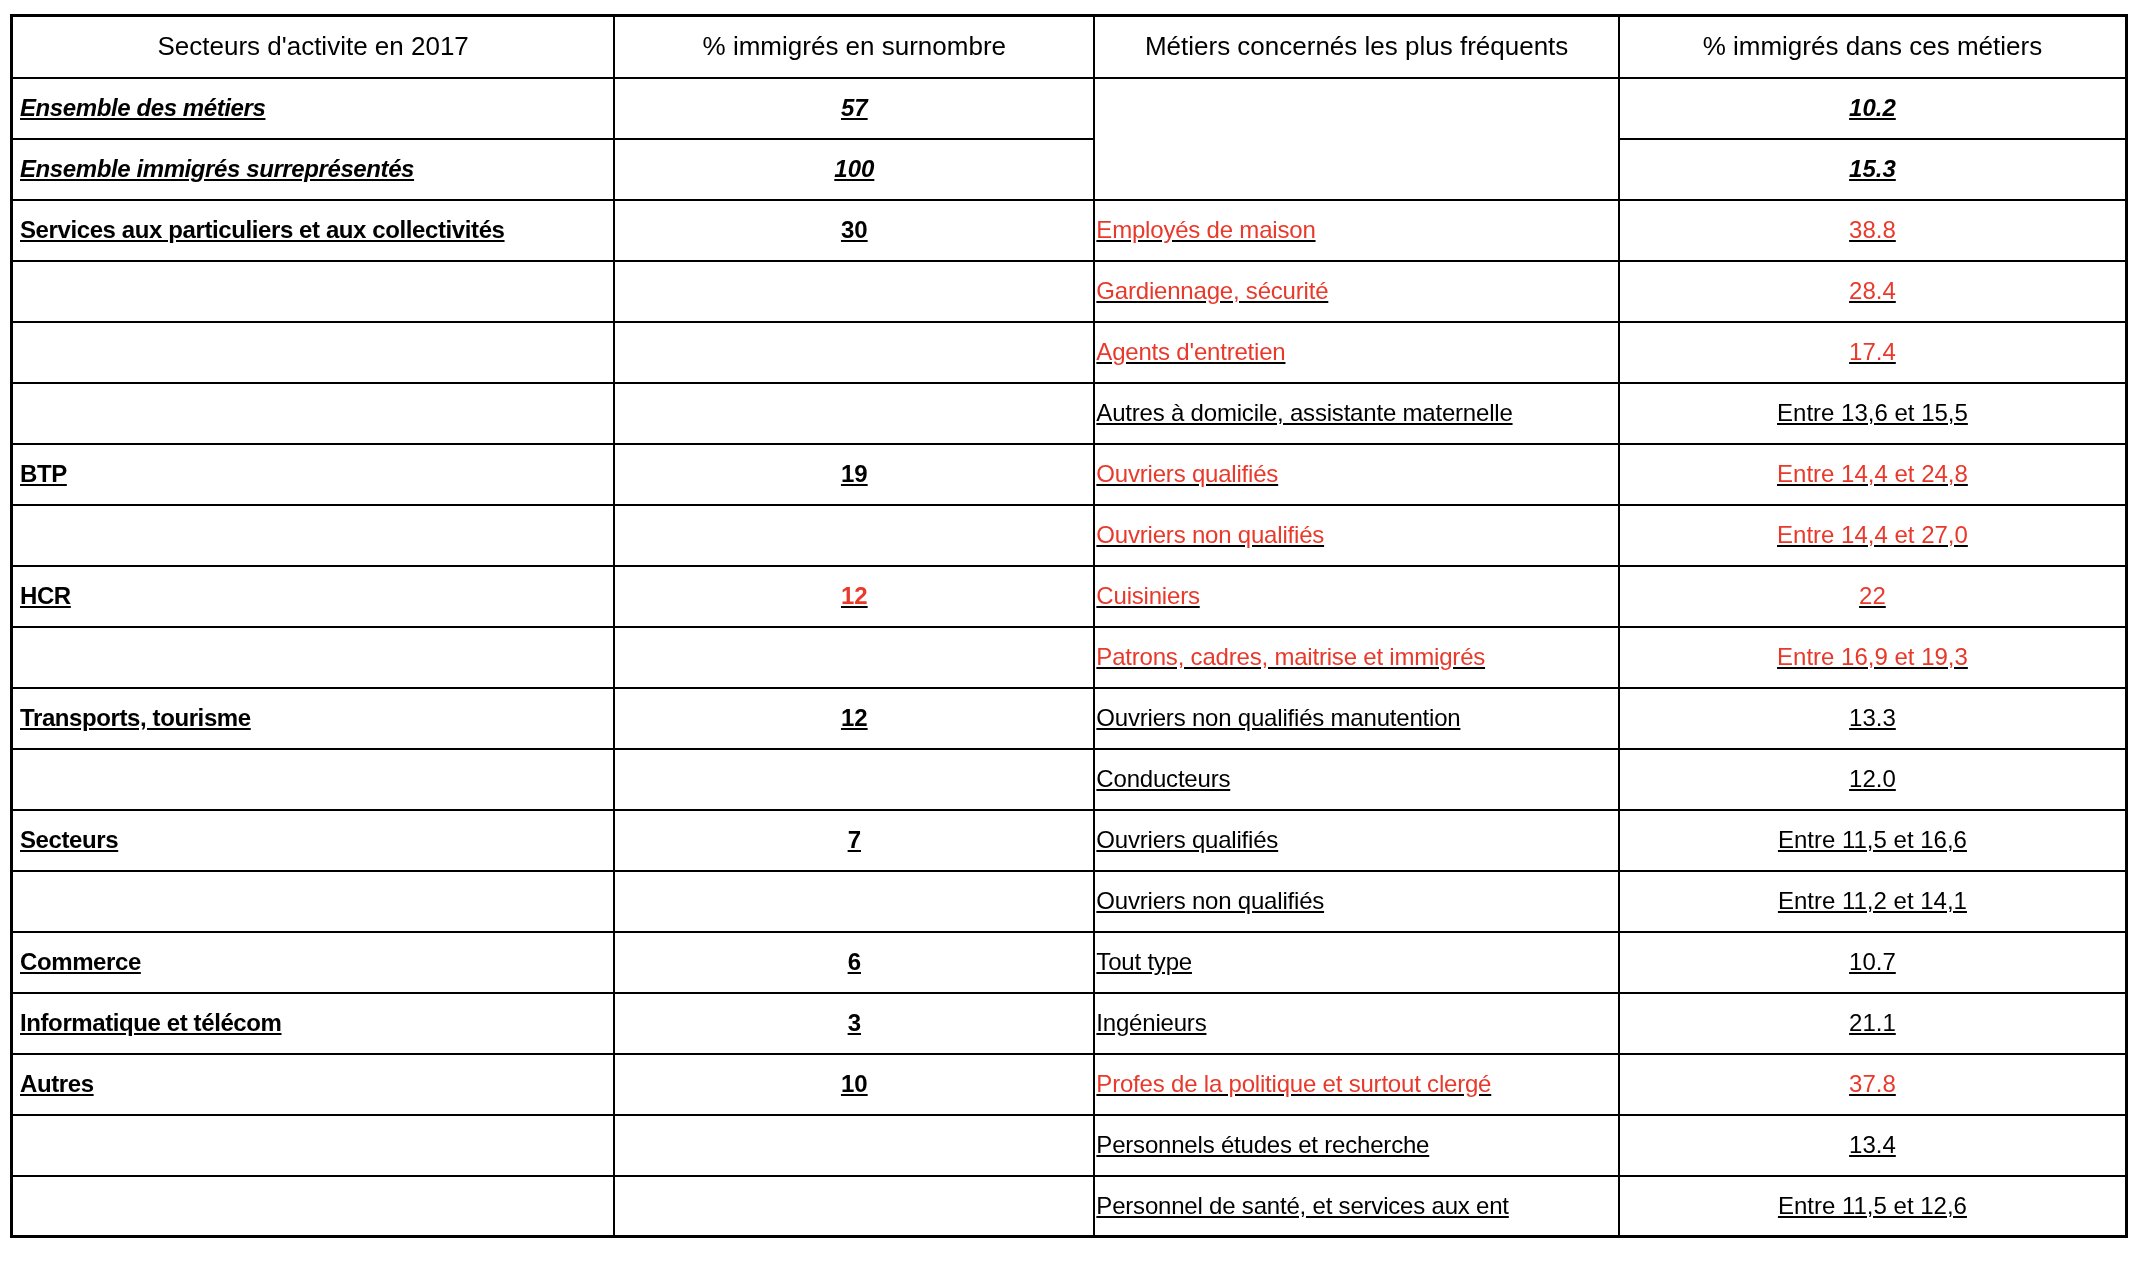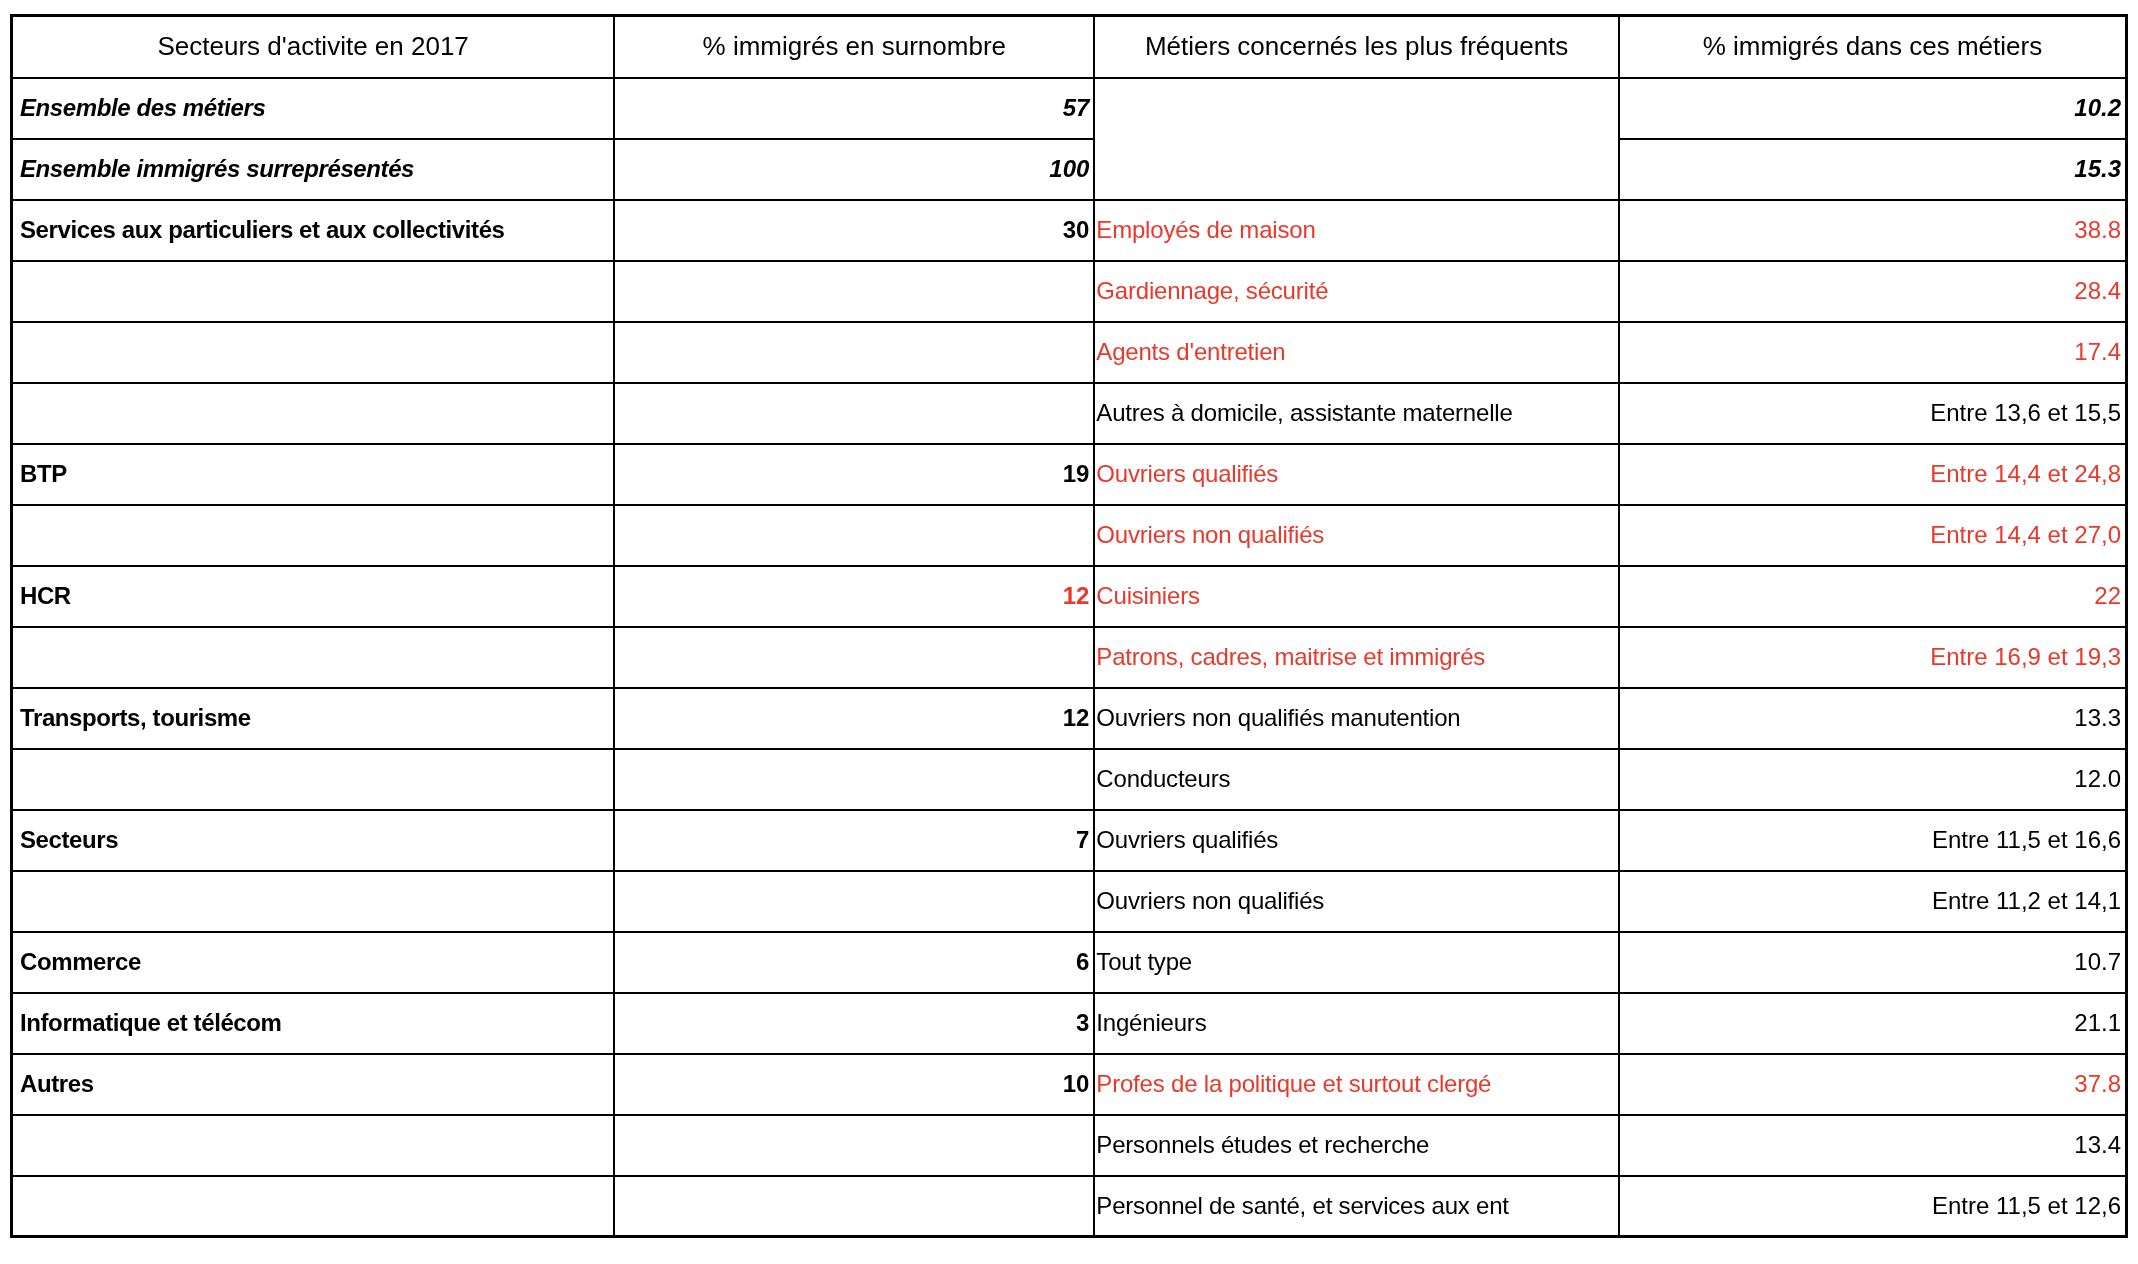--- a/index.html
+++ b/index.html
@@ -26,40 +26,40 @@
     border: 3px solid #000000;
   }
   th, td {
     border: 2px solid #000000;
     vertical-align: middle;
     color: #000000;
     overflow: hidden;
     white-space: nowrap;
   }
   thead tr { height: 62px; }
-  tbody tr { height: 61px; }
+  tbody tr { height: 61px; text-decoration: underline; }
   th {
     font-weight: normal;
     font-size: 26px;
     padding: 0 4px;
   }
   td { font-size: 24px; }
   td.c-sector {
     text-align: left;
     padding-left: 7px;
     padding-right: 4px;
     letter-spacing: -0.4px;
   }
   td.c-metier {
     text-align: left;
     padding-right: 4px;
     letter-spacing: -0.2px;
   }
   td.c-num {
-    text-align: right;
+    text-align: center;
     padding: 0 4px;
   }
   td.bold { font-weight: bold; }
   td.italic { font-style: italic; }
   td.red { color: var(--accent-red); }
 </style>
 </head>
 <body>
 
 <div class="page">

